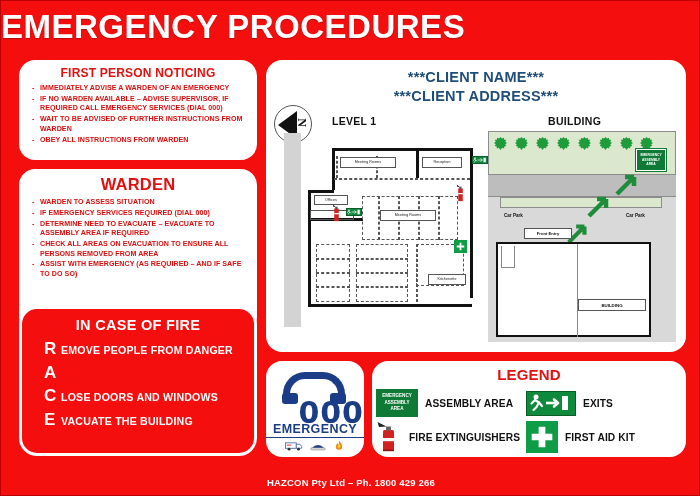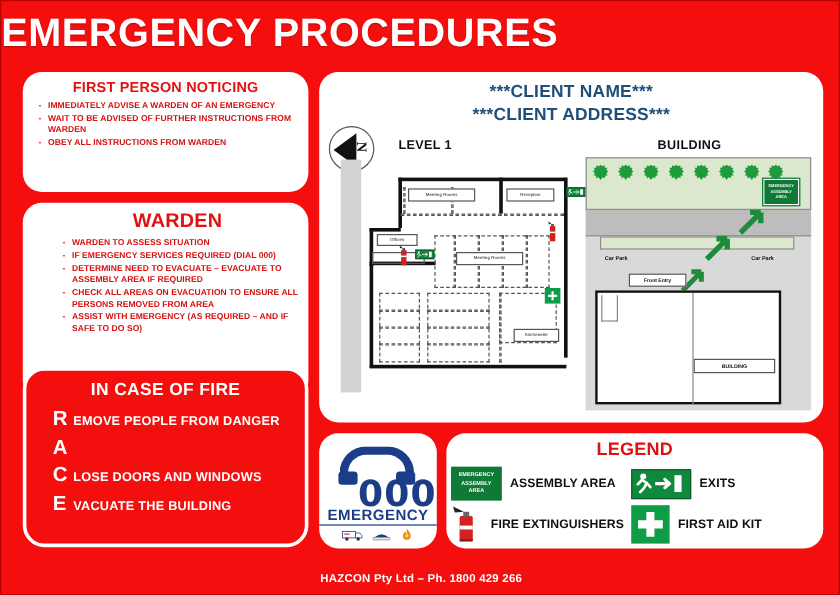--- a/index.html
+++ b/index.html
@@ -28,21 +28,21 @@
 
   
   .card{
     position:absolute;
     background:#ffffff;
     border-radius:16px;
   }
 
   
   #card-first{ left:18px;  top:59px;  width:238px; height:100px; }
-  #card-warden{ left:18px; top:168px; width:238px; height:164px;padding-left:20px; }
+  #card-warden{ left:18px; top:168px; width:238px; height:164px; }
   #card-race{
     left:18px; top:305px; width:238px; height:150px;
     background:#f40e0e;
     border:3px solid #ffffff;
     border-radius:18px;
   }
 
   .card-head{
     text-align:center;
     color:#e21111;
@@ -308,20 +308,21 @@
 <body>
 
 <div class="poster">
 
   <div class="title">EMERGENCY PROCEDURES</div>
 
   <div class="card" id="card-first">
     <div class="card-head">FIRST PERSON NOTICING</div>
     <ul class="bullets">
       <li>IMMEDIATELY ADVISE A WARDEN OF AN EMERGENCY</li>
+      <li>IF NO WARDEN AVAILABLE – ADVISE SUPERVISOR, IF REQUIRED CALL EMERGENCY SERVICES (DIAL 000)</li>
       <li>WAIT TO BE ADVISED OF FURTHER INSTRUCTIONS FROM WARDEN</li>
       <li>OBEY ALL INSTRUCTIONS FROM WARDEN</li>
     </ul>
   </div>
 
   <div class="card" id="card-warden">
     <div class="card-head">WARDEN</div>
     <ul class="bullets">
       <li>WARDEN TO ASSESS SITUATION</li>
       <li>IF EMERGENCY SERVICES REQUIRED (DIAL 000)</li>

